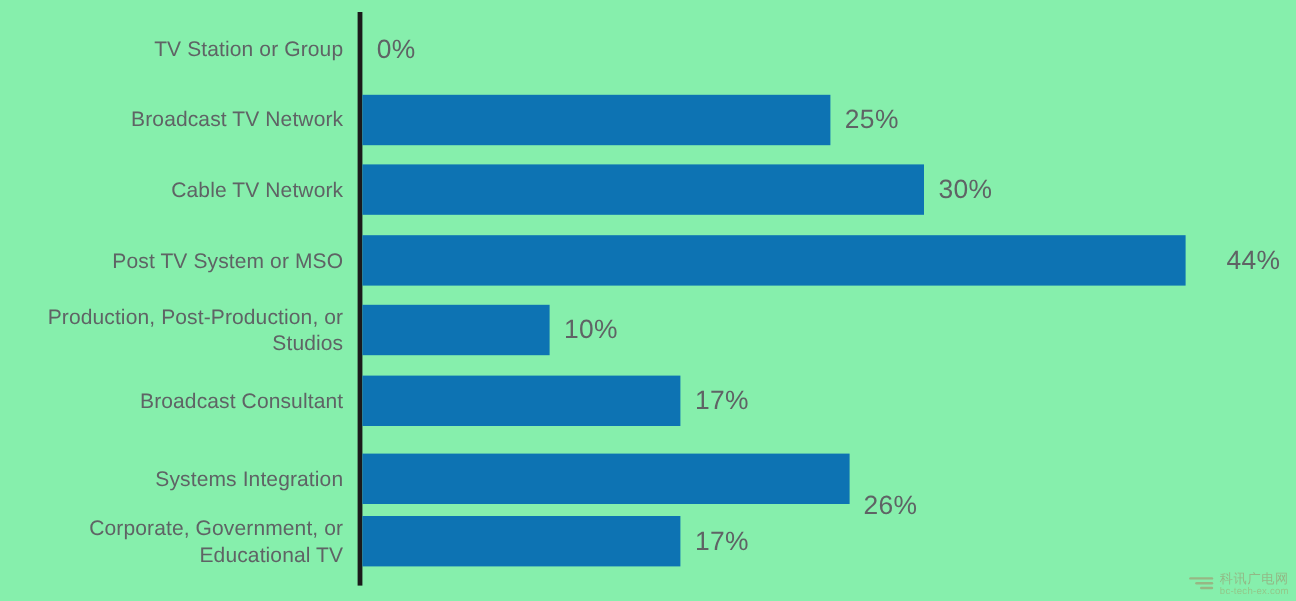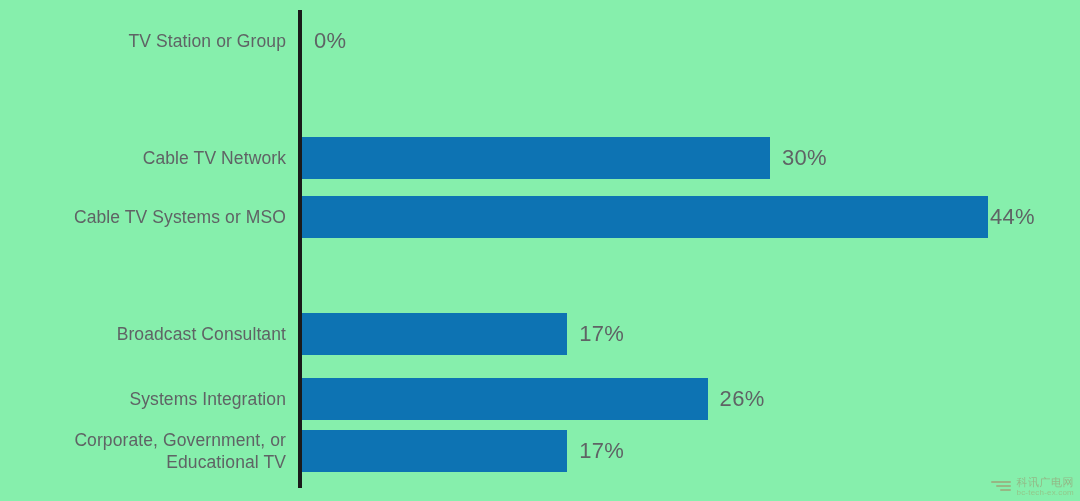--- a/index.html
+++ b/index.html
@@ -146,46 +146,61 @@
   <div class="axis-line"></div>
 
   <div class="rows">
       <div class="row" style="top: 11px;">
         <div class="cat-label">TV Station or Group</div>
         <div class="bar-track">
           <div class="bar" style="width: 0px; background: rgb(13, 115, 179);"></div>
           <div class="value-label" style="left: 12px;">0%</div>
         </div>
       </div>
+      <div class="row" style="top: 69.6px;">
+        <div class="cat-label">Broadcast TV Network</div>
+        <div class="bar-track">
+          <div class="bar" style="width: 390px; background: rgb(13, 115, 179);"></div>
+          <div class="value-label" style="left: 402px;">25%</div>
+        </div>
+      </div>
       <div class="row" style="top: 128.2px;">
         <div class="cat-label">Cable TV Network</div>
         <div class="bar-track">
           <div class="bar" style="width: 468px; background: rgb(13, 115, 179);"></div>
           <div class="value-label" style="left: 480px;">30%</div>
         </div>
       </div>
       <div class="row" style="top: 186.8px;">
-        <div class="cat-label">Cable TV Systems or MSO</div>
+        <div class="cat-label">Post TV System or MSO</div>
         <div class="bar-track">
           <div class="bar" style="width: 686.4px; background: rgb(13, 115, 179);"></div>
-          <div class="value-label" style="left: 688px; text-align: right;">44%</div>
+          <div class="value-label" style="left: 720px; text-align: right;">44%</div>
+        </div>
+      </div>
+      <div class="row" style="top: 245.4px;">
+        <div class="cat-label">Production, Post-Production, or
+Studios</div>
+        <div class="bar-track">
+          <div class="bar" style="width: 156px; background: rgb(13, 115, 179);"></div>
+          <div class="value-label" style="left: 168px;">10%</div>
         </div>
       </div>
       <div class="row" style="top: 304px;">
         <div class="cat-label">Broadcast Consultant</div>
         <div class="bar-track">
           <div class="bar" style="width: 265.2px; background: rgb(13, 115, 179);"></div>
           <div class="value-label" style="left: 277.2px;">17%</div>
         </div>
       </div>
       <div class="row" style="top: 369px;">
         <div class="cat-label">Systems Integration</div>
         <div class="bar-track">
           <div class="bar" style="width: 405.6px; background: rgb(13, 115, 179);"></div>
-          <div class="value-label" style="left: 417.6px;">26%</div>
+          <div class="value-label" style="left: 417.6px; margin-top: 22px;">26%</div>
         </div>
       </div>
       <div class="row" style="top: 421.2px;">
         <div class="cat-label">Corporate, Government, or
 Educational TV</div>
         <div class="bar-track">
           <div class="bar" style="width: 265.2px; background: rgb(13, 115, 179);"></div>
           <div class="value-label" style="left: 277.2px;">17%</div>
         </div>
       </div>

